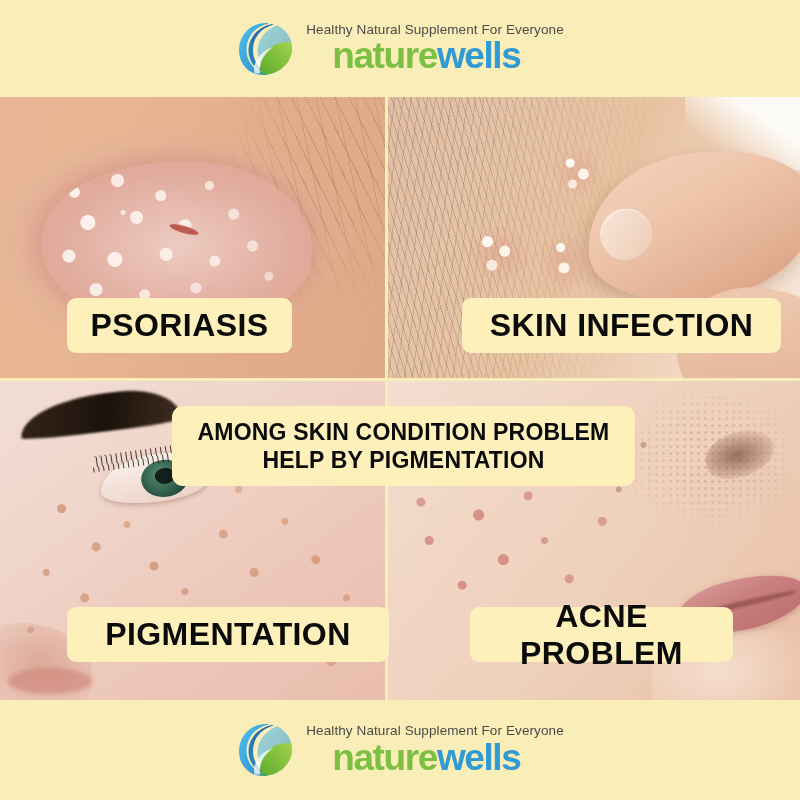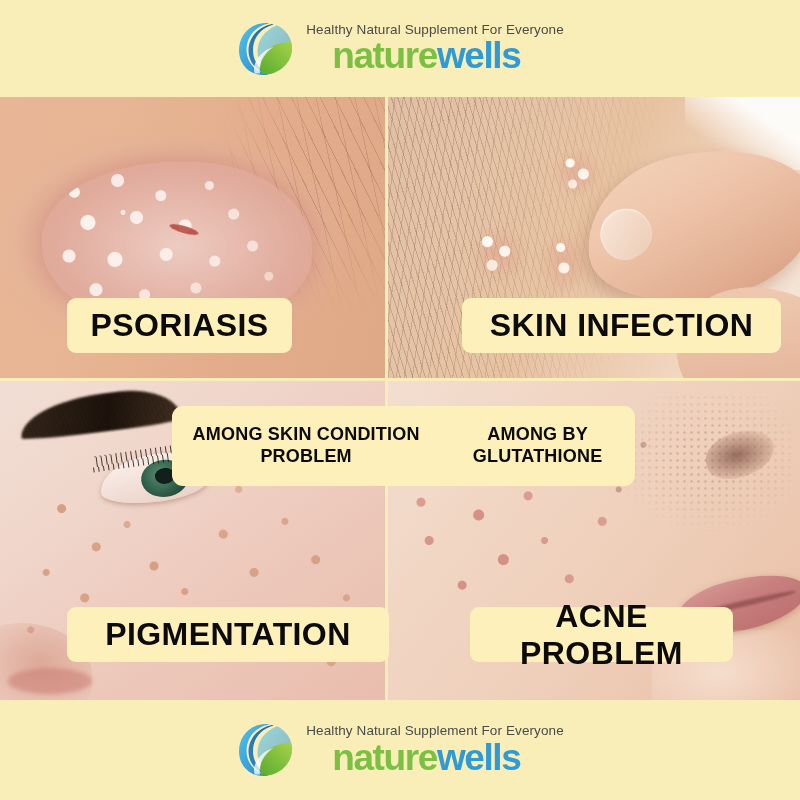--- a/index.html
+++ b/index.html
@@ -288,22 +288,22 @@
     box-sizing:border-box;
   }
   .lb-psoriasis   {left:67px; top:298px;width:225px;height:55px;font-size:32px;}
   .lb-infection   {left:462px;top:298px;width:319px;height:55px;font-size:32px;}
   .lb-pigmentation{left:67px; top:607px;width:322px;height:55px;font-size:32px;}
   .lb-acne        {left:470px;top:607px;width:263px;height:55px;font-size:32px;}
 
   .banner{
     position:absolute;left:172px;top:406px;width:463px;height:80px;
     background:#fdf0bb;border-radius:11px;
-    display:flex;align-items:center;justify-content:center;
-    z-index:7;color:#0b0b0b;font-weight:700;font-size:18px;letter-spacing:.2px;
+    display:flex;flex-direction:column;align-items:center;justify-content:center;
+    z-index:7;color:#0b0b0b;font-weight:700;font-size:23px;letter-spacing:.2px;
     line-height:1.22;text-align:center;box-sizing:border-box;
   }
 </style>
 </head>
 <body>
 
 <div id="page">
 
   <div class="brandbar top">
     <div class="logo-lockup">
@@ -391,21 +391,21 @@
     </div>
   </div>
 
   <div class="label lb-psoriasis">PSORIASIS</div>
   <div class="label lb-infection">SKIN INFECTION</div>
   <div class="label lb-pigmentation">PIGMENTATION</div>
   <div class="label lb-acne">ACNE PROBLEM</div>
 
   <div class="banner">
     <span>AMONG SKIN CONDITION PROBLEM</span>
-    <span>AMONG BY GLUTATHIONE</span>
+    <span>HELP BY PIGMENTATION</span>
   </div>
 
   <div class="brandbar bottom">
     <div class="logo-lockup">
       <div class="logo-mark">
         <svg viewBox="0 0 58 58" xmlns="http://www.w3.org/2000/svg" aria-hidden="true">
           <defs>
             <linearGradient id="gBlueA2" x1="0" y1="0" x2="1" y2="1">
               <stop offset="0" stop-color="#4ec3ef"></stop>
                 <stop offset="1" stop-color="#2a86c9"></stop>

